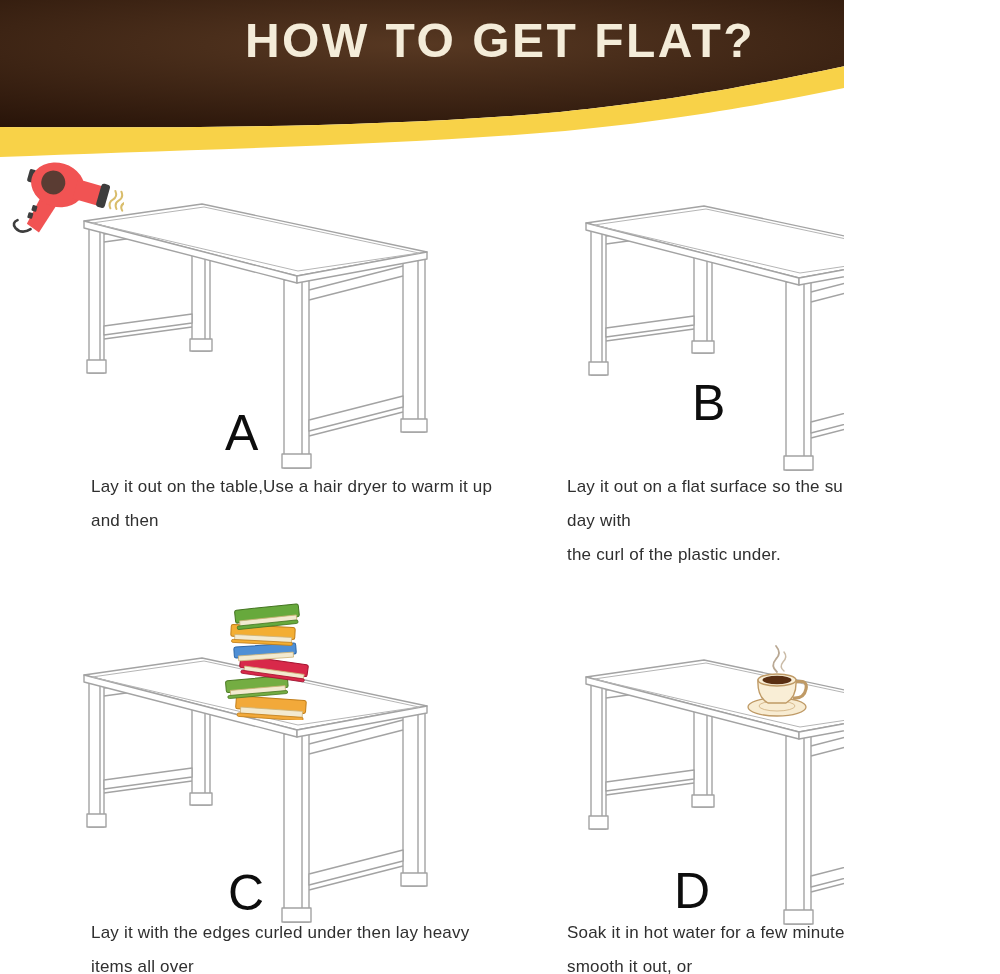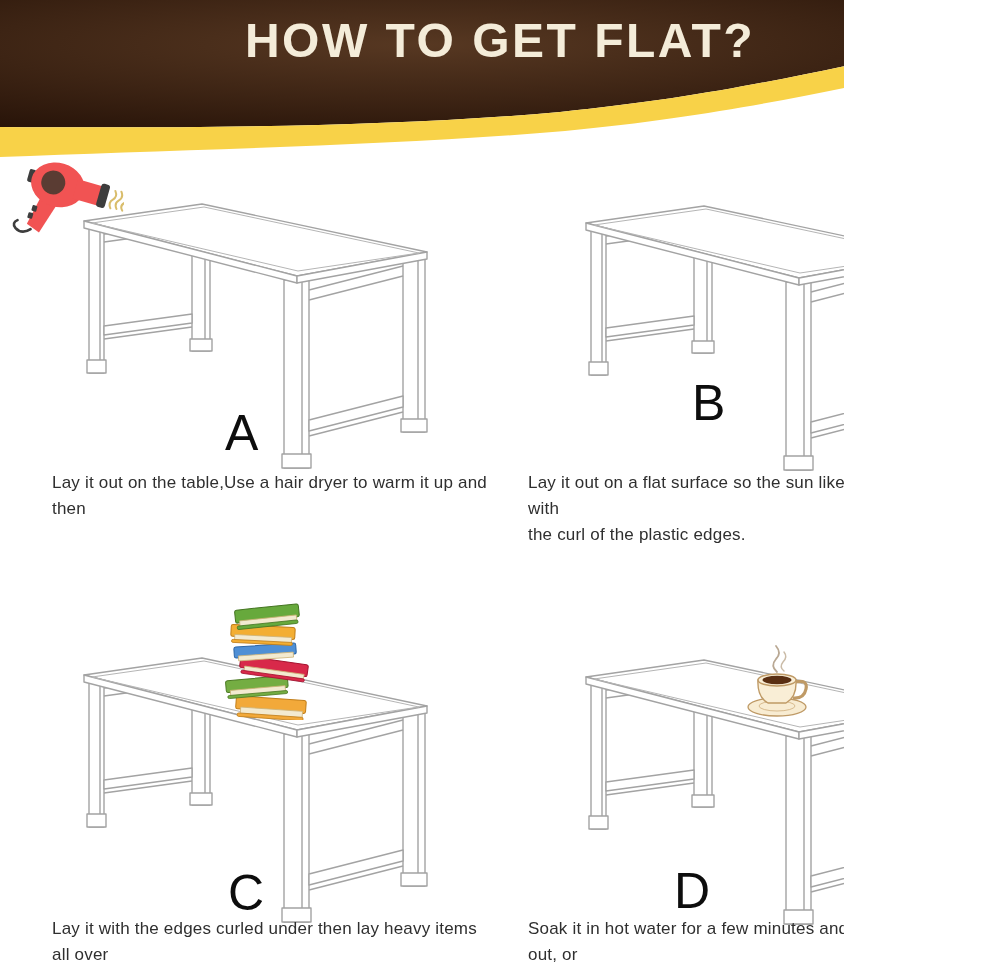--- a/index.html
+++ b/index.html
@@ -20,21 +20,21 @@
   .panel-a{left:0;top:150px;}
   .panel-b{left:500px;top:150px;}
   .panel-c{left:0;top:596px;height:378px;}
   .panel-d{left:500px;top:596px;height:378px;}
   .table-art{position:absolute;}
   .step-letter{
     position:absolute;font-size:50px;font-weight:400;color:#0d0d0d;
     line-height:1;letter-spacing:0;
   }
   .caption{position:absolute;width:446px;color:#2f2f2f;font-size:17px;}
-  .caption .cap-line{line-height:26px;letter-spacing:0.2px;}
+  .caption .cap-line{line-height:34px;letter-spacing:0.2px;margin-left:39px;}
   .icon-art{position:absolute;}
 </style>
 </head>
 <body>
 
 <svg width="0" height="0" style="position:absolute" aria-hidden="true">
   <defs>
     <symbol id="table-symbol" viewBox="0 0 420 300">
       <g fill="#ffffff" stroke="#a3a3a3" stroke-width="1.4" stroke-linejoin="round">
 
@@ -142,21 +142,21 @@
       </g>
       <circle cx="48" cy="46" r="22" fill="#eab31e"></circle>
       <path d="M31,42 a18,18 0 0 1 13,-13" stroke="#f7da75" stroke-width="5.5" fill="none" stroke-linecap="round"></path>
     </svg>
     <svg class="table-art" style="left:58px;top:40px" width="420" height="300">
         <use href="#table-symbol"></use>
       </svg>
     <div class="step-letter" style="left:192px;top:228px">B</div>
     <div class="caption" style="left:28px;top:320px">
       <div class="cap-line">Lay it out on a flat surface so the sun like on it for a day with</div>
-      <div class="cap-line">the curl of the plastic edges.</div>
+      <div class="cap-line">the curl of the plastic under.</div>
     </div>
   </div>
 
   <div class="panel panel-c">
     <svg class="table-art" style="left:56px;top:46px" width="420" height="300">
         <use href="#table-symbol"></use>
       </svg>
     <svg class="icon-art" style="left:218px;top:6px" width="104" height="118" viewBox="0 0 104 118">
 
       <g transform="rotate(4 51 102)">

